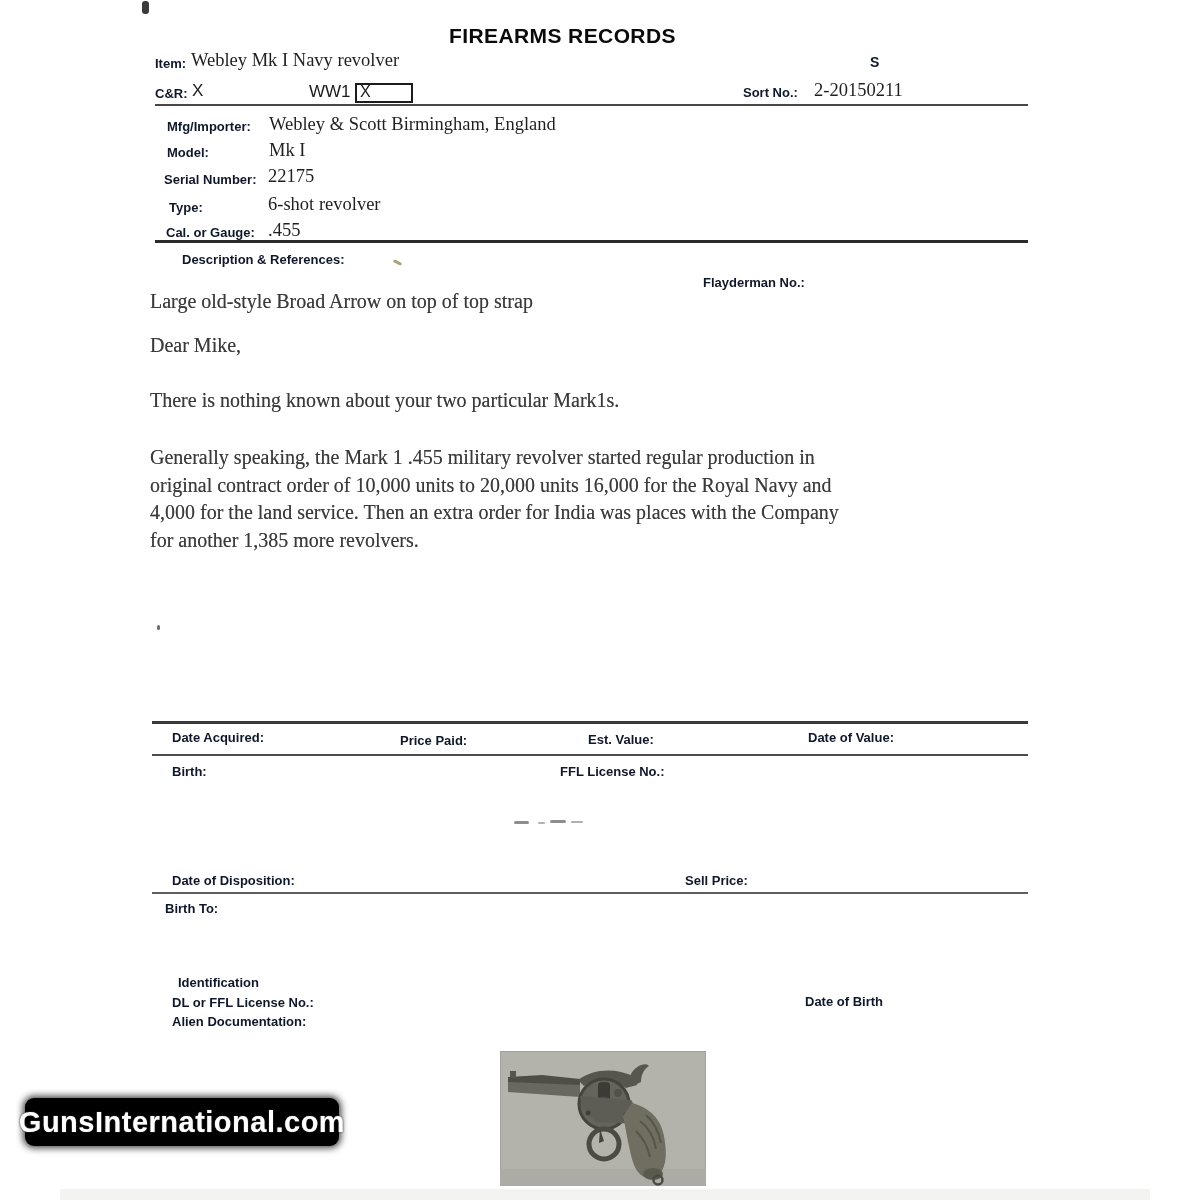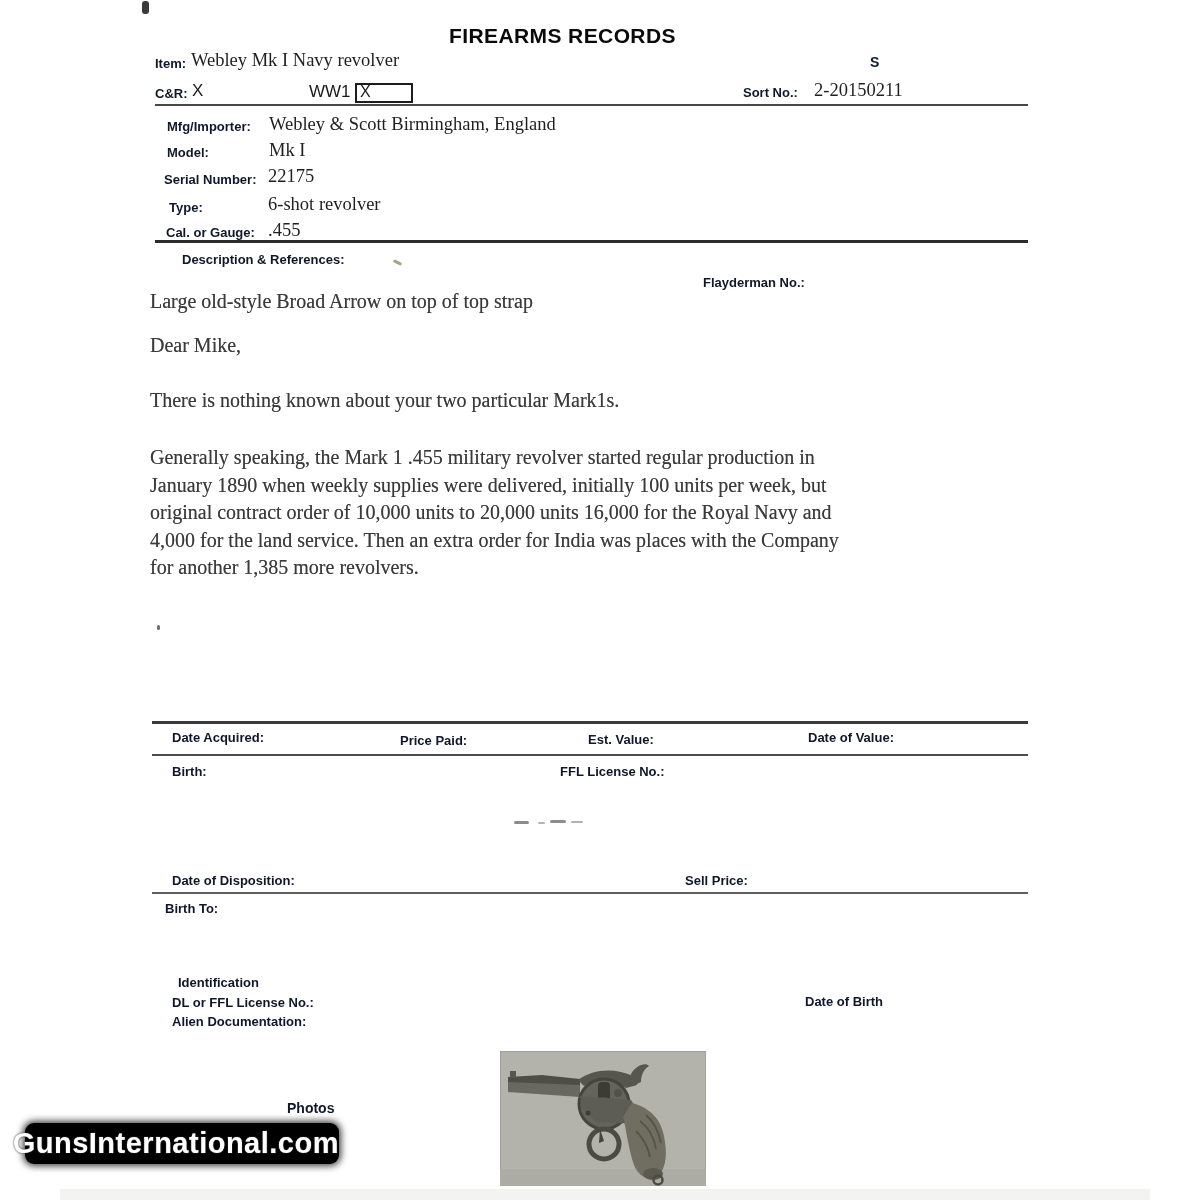--- a/index.html
+++ b/index.html
@@ -73,21 +73,20 @@
   <div class="lbl" style="left:182px;top:252px;">Description &amp; References:</div>
   <div class="artifact" style="left:393px;top:261px;width:9px;height:3px;background:#a9a27a;transform:rotate(25deg);border-radius:2px;"></div>
   <div class="lbl" style="left:703px;top:251px;margin-top:24px;">Flayderman No.:</div>
 
   <div class="letter" style="left:150px;top:290px;">Large old-style Broad Arrow on top of top strap</div>
   <div class="letter" style="left:150px;top:334px;">Dear Mike,</div>
   <div class="letter" style="left:150px;top:389px;">There is nothing known about your two particular Mark1s.</div>
 
   <div class="letter" style="left:150px;top:444px;line-height:27.6px;">
     <div class="pline">Generally speaking, the Mark 1 .455 military revolver started regular production in</div>
-    <div class="pline">January 1890 when weekly supplies were delivered, initially 100 units per week, but</div>
     <div class="pline">original contract order of 10,000 units to 20,000 units 16,000 for the Royal Navy and</div>
     <div class="pline">4,000 for the land service. Then an extra order for India was places with the Company</div>
     <div class="pline">for another 1,385 more revolvers.</div>
   </div>
 
   <div class="artifact" style="left:157px;top:625px;width:3px;height:5px;background:#6f6f6f;border-radius:2px;"></div>
 
   <div class="hline" style="left:152px;top:721px;width:876px;height:3px;background:#3a3a3a;"></div>
   <div class="lbl" style="left:172px;top:730px;">Date Acquired:</div>
   <div class="lbl" style="left:400px;top:733px;">Price Paid:</div>
@@ -144,19 +143,19 @@
       <path d="M100 78 L104 90 L99 92 Z" fill="#44443e"></path>
 
       <path d="M132 52 C151 57 161 69 164 85 C167 101 167 115 159 124 C151 131 139 127 134 114 C129 100 126 78 123 65 Z" fill="#6f6e61"></path>
       <path d="M140 70 C148 76 154 86 156 98 M136 80 C143 87 148 96 150 106 M146 64 C154 71 159 82 161 92" stroke="#565548" stroke-width="2" fill="none"></path>
 
       <ellipse cx="153" cy="123" rx="10" ry="6" fill="#5b5a4f"></ellipse>
       <circle cx="158" cy="129" r="4.5" fill="none" stroke="#4b4b44" stroke-width="2.5"></circle>
     </svg>
   </div>
 
-  <div class="watermark" style="left:25px;top:1123px;width:314px;height:41px;justify-content:flex-end;">
+  <div class="watermark" style="left:25px;top:1098px;width:314px;height:48px;">
     <span>GunsInternational.com</span>
   </div>
 
   <div class="artifact" style="left:60px;top:1189px;width:1090px;height:11px;background:#f3f3f1;"></div>
 
 </div>
 
 </body></html>

